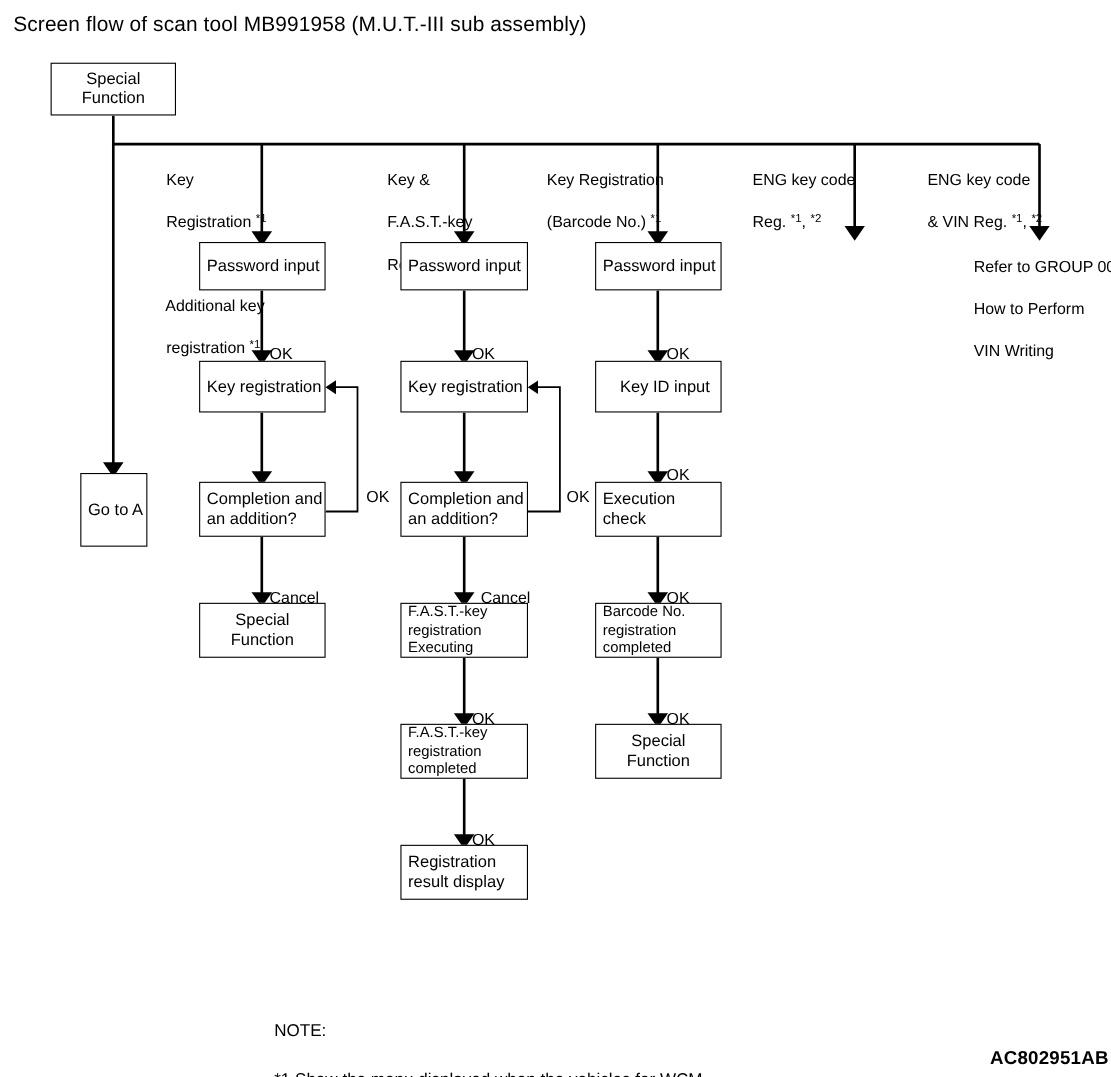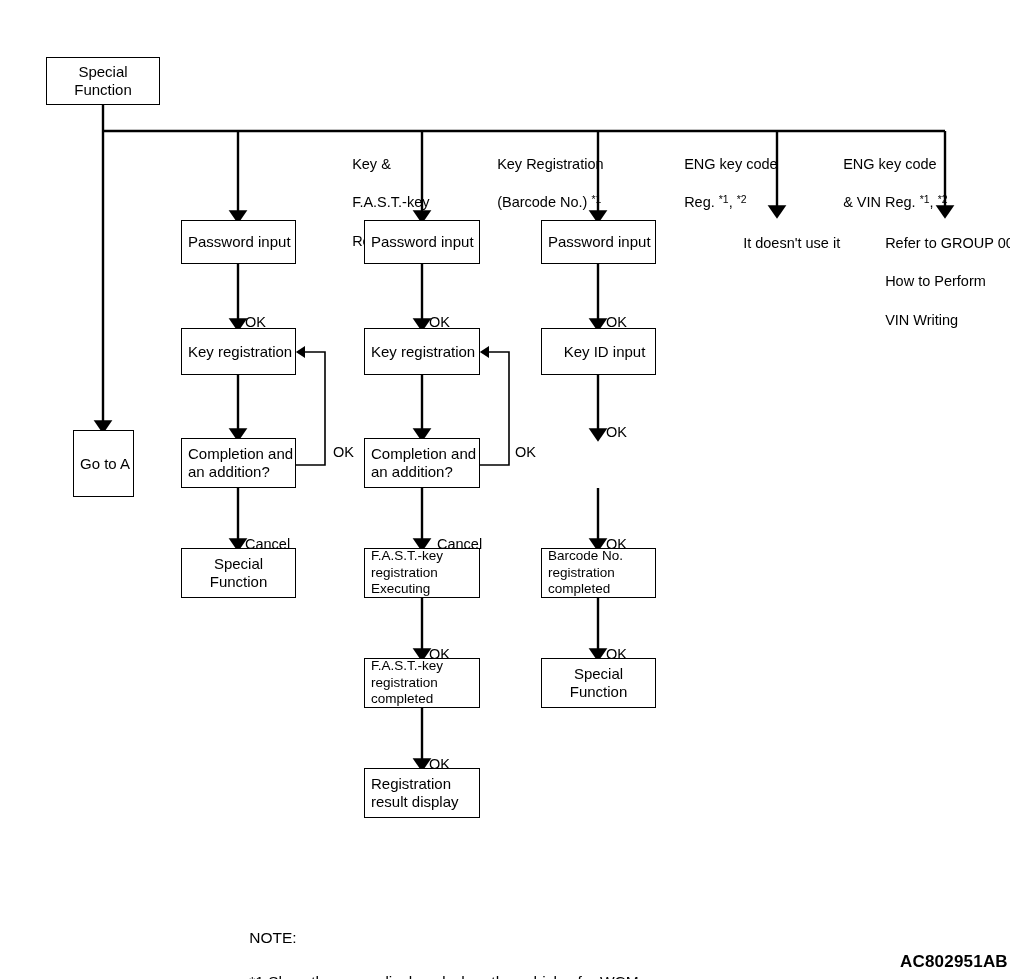--- a/index.html
+++ b/index.html
@@ -78,20 +78,21 @@
     font-size:.72em;
     vertical-align:.42em;
     line-height:0;
   }
 </style>
 </head>
 <body>
 
 <div id="page">
 
+  <div class="title">Screen flow of scan tool MB991958 (M.U.T.-III sub assembly)</div>
 
   <svg id="wires" viewBox="0 0 1010 979">
     <defs>
       <marker id="ah" markerWidth="9" markerHeight="9" refX="3.2" refY="4.5" orient="auto" markerUnits="strokeWidth">
         <path d="M0,0.6 L0,8.4 L5.6,4.5 z" fill="#000"></path>
       </marker>
       <marker id="ahs" markerWidth="10" markerHeight="10" refX="3.4" refY="5" orient="auto" markerUnits="strokeWidth">
         <path d="M0,1 L0,9 L6,5 z" fill="#000"></path>
       </marker>
     </defs>
@@ -129,20 +130,27 @@
       <path d="M296,465 L325,465 L325,352 L300,352" marker-end="url(#ahs)"></path>
       <path d="M480,465 L509,465 L509,352 L484,352" marker-end="url(#ahs)"></path>
     </g>
   </svg>
 
   <div class="node center" style="left:46px; top:57px; width:114px; height:48px;">
     <span class="ln">Special</span>
     <span class="ln">Function</span>
   </div>
 
+  <div class="ftext br" style="left:135px; top:136px;">
+    <span>Key</span><br>
+    <span>Registration <sup class="ast">*1</sup></span><br>
+    <span style="display:inline-block;height:9px;"></span><br>
+    <span>Additional key</span><br>
+    <span>registration <sup class="ast">*1</sup></span>
+  </div>
 
   <div class="ftext br" style="left:336px; top:136px;">
     <span>Key &amp;</span><br>
     <span>F.A.S.T.-key</span><br>
     <span>Registration <sup class="ast">*2</sup></span>
   </div>
 
   <div class="ftext br" style="left:481px; top:136px;">
     <span>Key Registration</span><br>
     <span>(Barcode No.) <sup class="ast">*1</sup></span>
@@ -151,23 +159,20 @@
   <div class="ftext br" style="left:668px; top:136px;">
     <span>ENG key code</span><br>
     <span>Reg. <sup class="ast">*1</sup>, <sup class="ast">*2</sup></span>
   </div>
 
   <div class="ftext br" style="left:827px; top:136px;">
     <span>ENG key code</span><br>
     <span>&amp; VIN Reg. <sup class="ast">*1</sup>, <sup class="ast">*2</sup></span>
   </div>
 
-  <div class="ftext" style="left:727px; top:215px;">
-    <span>It doesn't use it</span>
-  </div>
 
   <div class="ftext" style="left:869px; top:215px;">
     <span>Refer to GROUP 00</span><br>
     <span>How to Perform</span><br>
     <span>VIN Writing</span>
   </div>
 
   <div class="node left" style="left:73px; top:430px; width:61px; height:67px;">
     <span class="ln">Go to A</span>
   </div>
@@ -210,20 +215,24 @@
   <div class="node left" style="left:364px; top:768px; width:116px; height:50px;">
     <span class="ln">Registration</span>
     <span class="ln">result display</span>
   </div>
 
   <div class="node left" style="left:541px; top:220px; width:115px; height:44px;">
     <span class="ln">Password input</span>
   </div>
   <div class="node center" style="left:541px; top:328px; width:115px; height:47px;padding-left:12px;">
     <span class="ln">Key ID input</span>
+  </div>
+  <div class="node left" style="left:541px; top:438px; width:115px; height:50px;">
+    <span class="ln">Execution</span>
+    <span class="ln">check</span>
   </div>
   <div class="node left small" style="left:541px; top:548px; width:115px; height:50px;">
     <span class="ln">Barcode No.</span>
     <span class="ln">registration</span>
     <span class="ln">completed</span>
   </div>
   <div class="node center" style="left:541px; top:658px; width:115px; height:50px;">
     <span class="ln">Special</span>
     <span class="ln">Function</span>
   </div>

